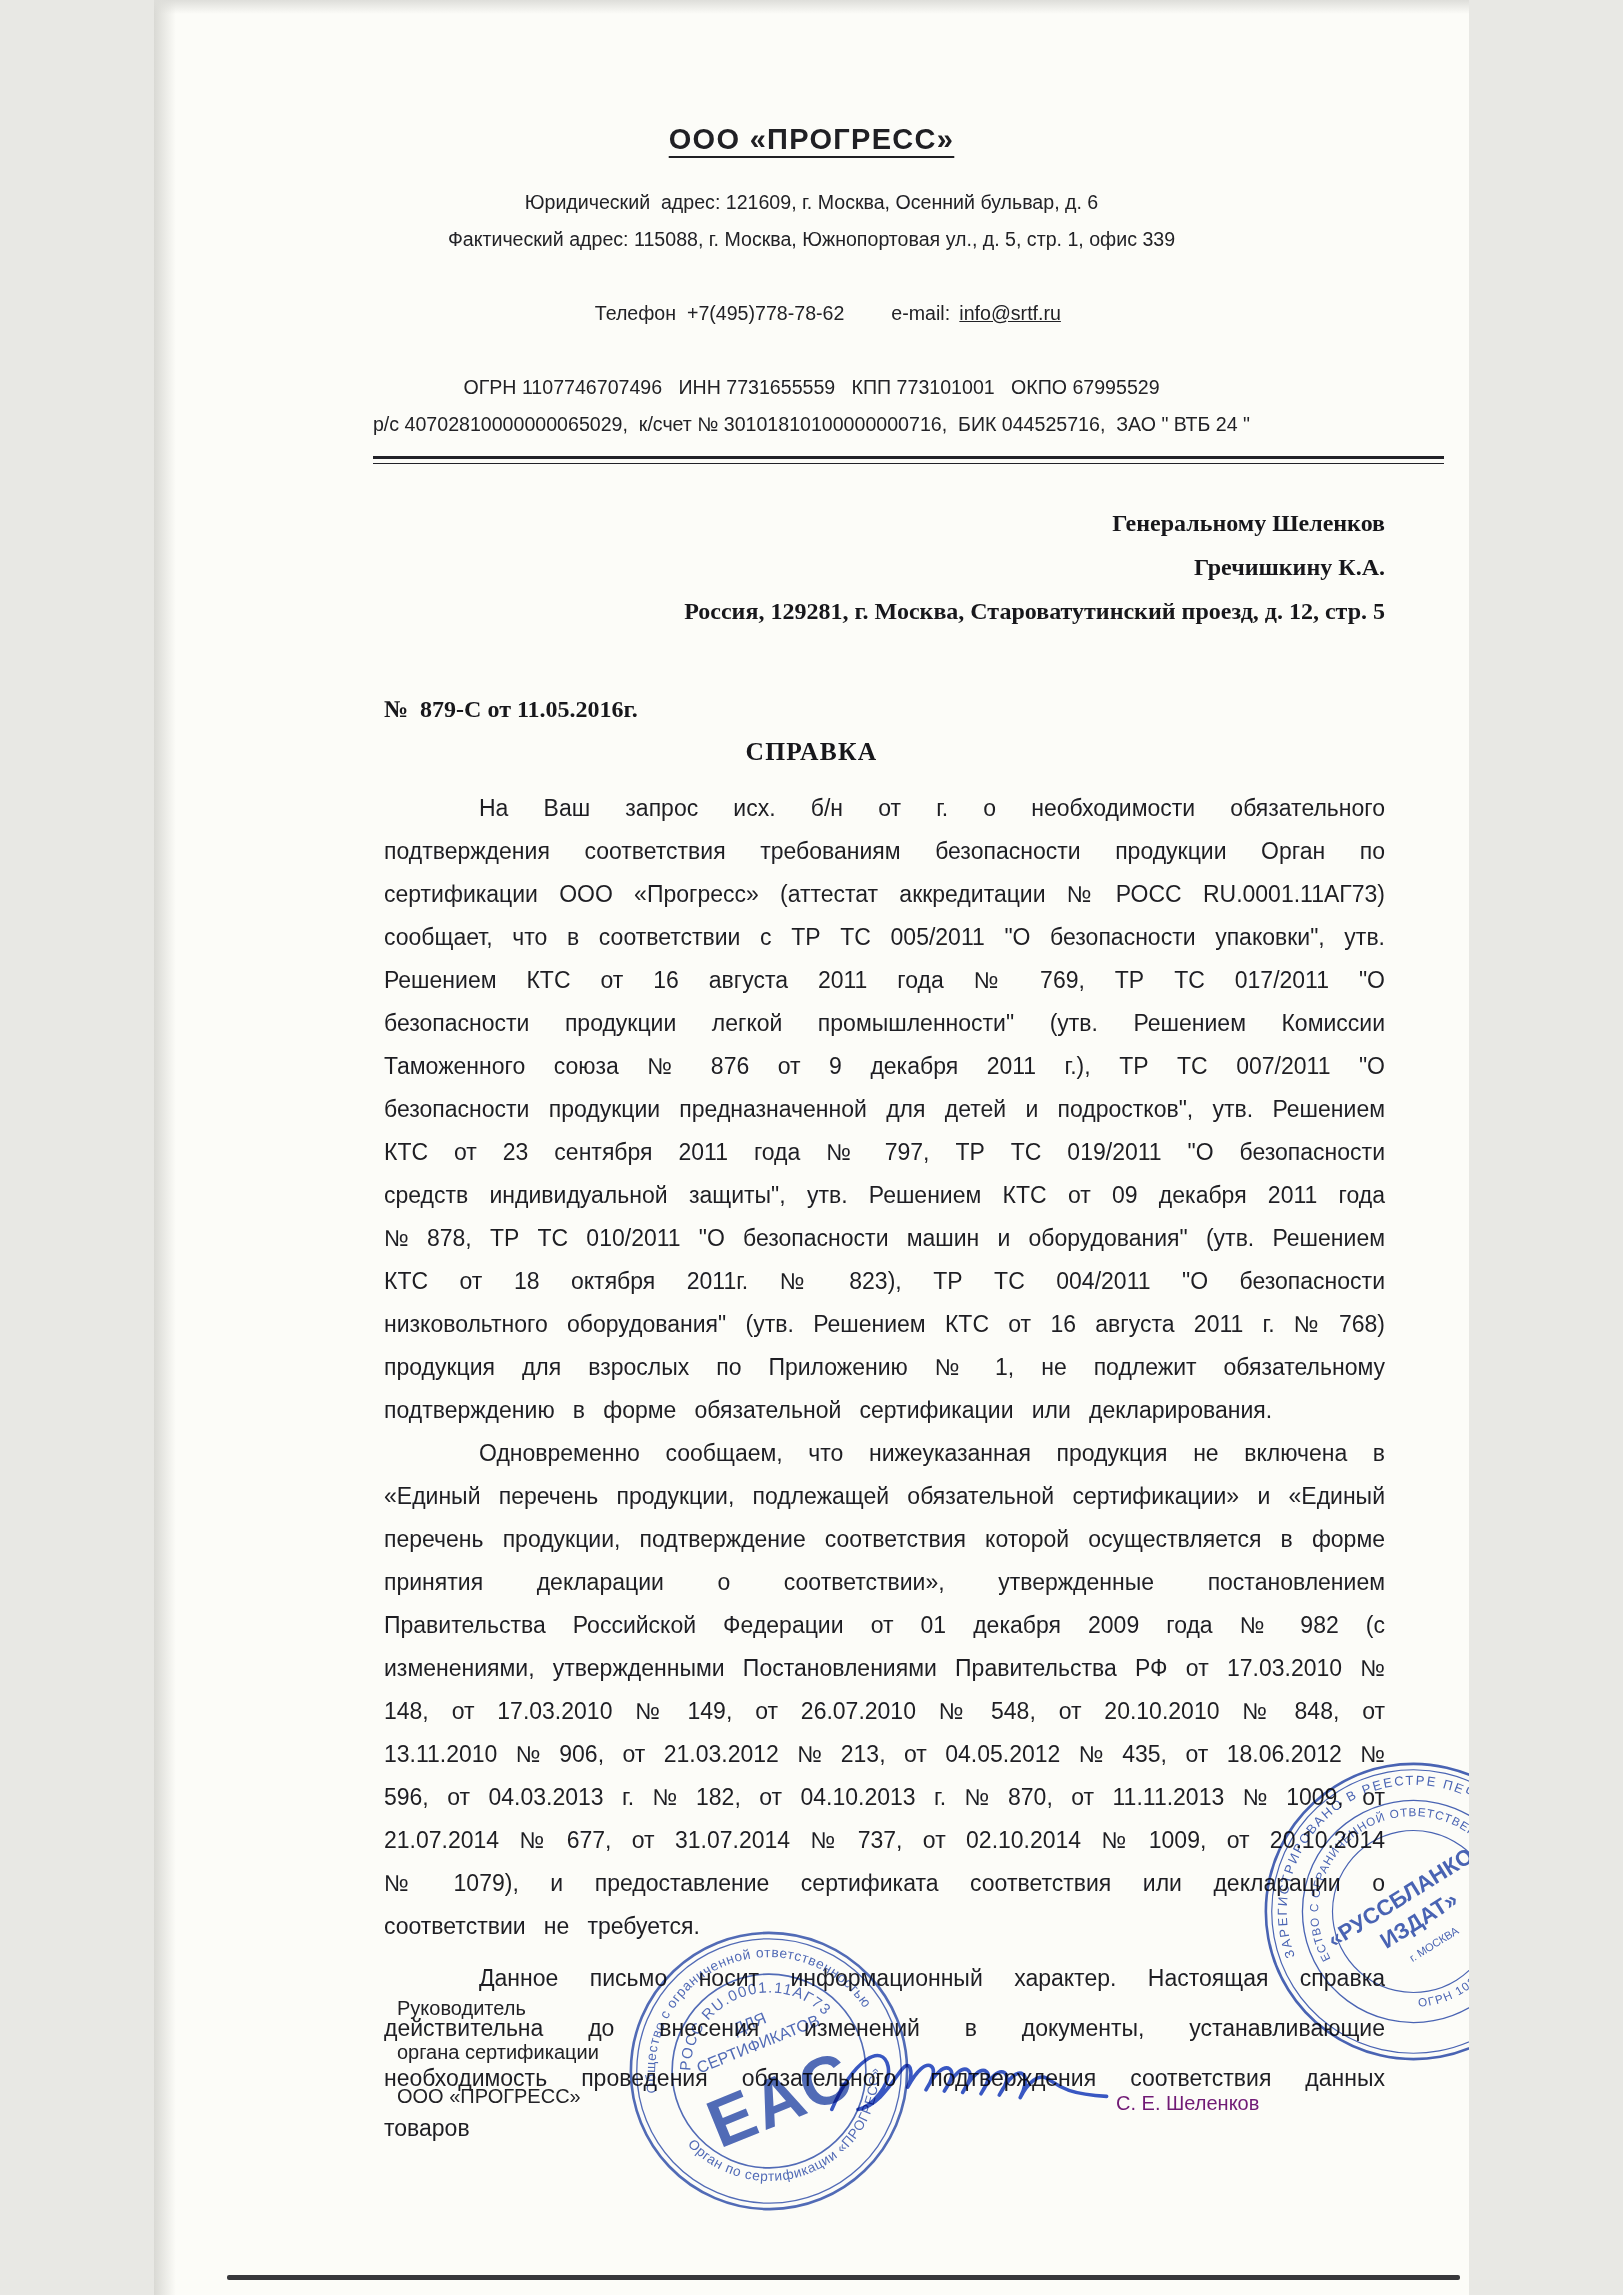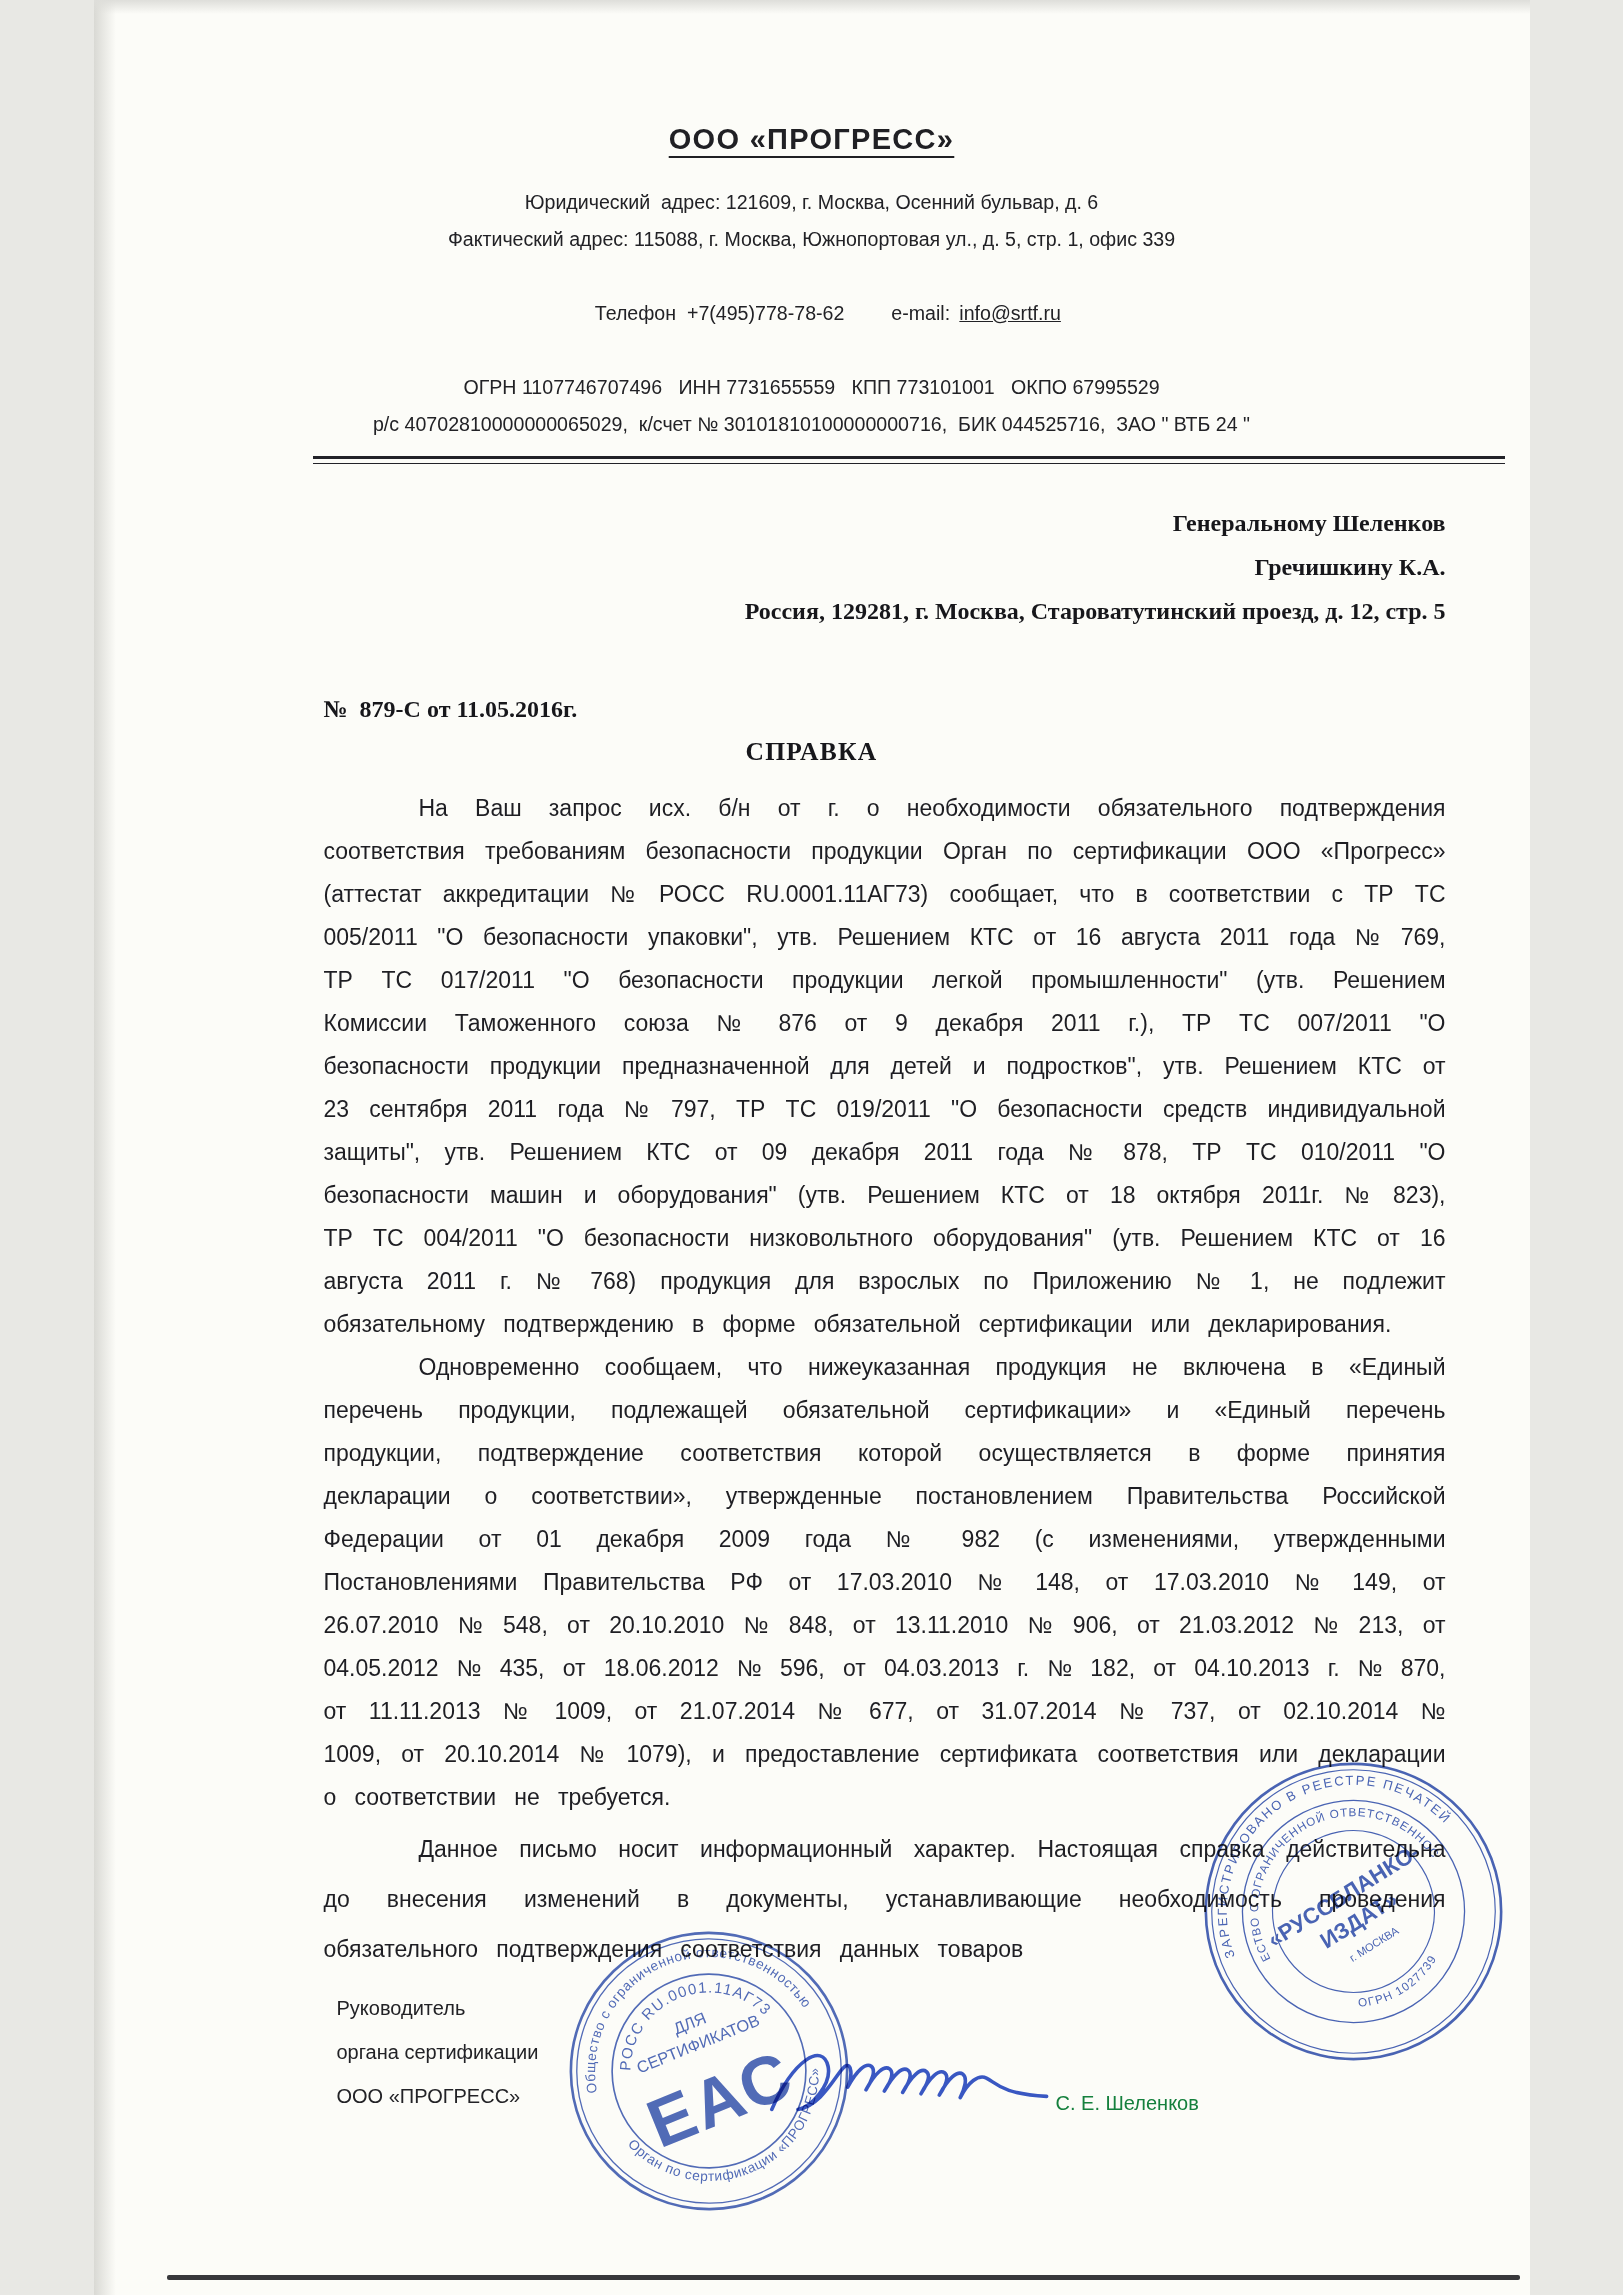--- a/index.html
+++ b/index.html
@@ -1,21 +1,21 @@
 <!DOCTYPE html>
 <html lang="ru" style="--stamp_blue: #3a57b2; --signature_blue: #2e4fc5;font-size:10.5px"><head>
 <meta charset="utf-8">
 <title>Справка ООО «ПРОГРЕСС»</title>
 <style>
   html, body { margin: 0; padding: 0; }
   body { background: #e8e8e4; }
 
   .page {
     position: relative;
-    width: 1436px;
+    width: 1315px;
     height: 2295px;
     margin: 0 auto;
     background: #fcfcf8;
     color: #1d1d21;
     font-family: "Liberation Sans", sans-serif;
     overflow: hidden;
   }
 
   
   .scan-edge-left {
@@ -79,21 +79,21 @@
   .para { margin: 0; text-indent: 95px; }
   .para-last { line-height: 50px; margin-top: 5.2px; }
 
   
   .sig-block {
     position: absolute; left: 243px; top: 1986px;
     font-size: 20px; line-height: 44px; color: #222226;
   }
   .signer-name {
     position: absolute; left: 962px; top: 2092px;
-    font-size: 20px; color: #15803d;
+    font-size: 20px; color: #701a75;
   }
 
   .stamp { position: absolute; mix-blend-mode: multiply; color: var(--stamp_blue, #3a59b5); }
   .stamp-seal { left: 1106px; top: 1758px; opacity: .92; }
   .stamp-eac  { left: 471px;  top: 1927px; opacity: .88; }
   .sig-squiggle {
     position: absolute; left: 666px; top: 2036px;
     color: var(--signature_blue, #2e4fc5); opacity: .95;
     mix-blend-mode: multiply;
   }

